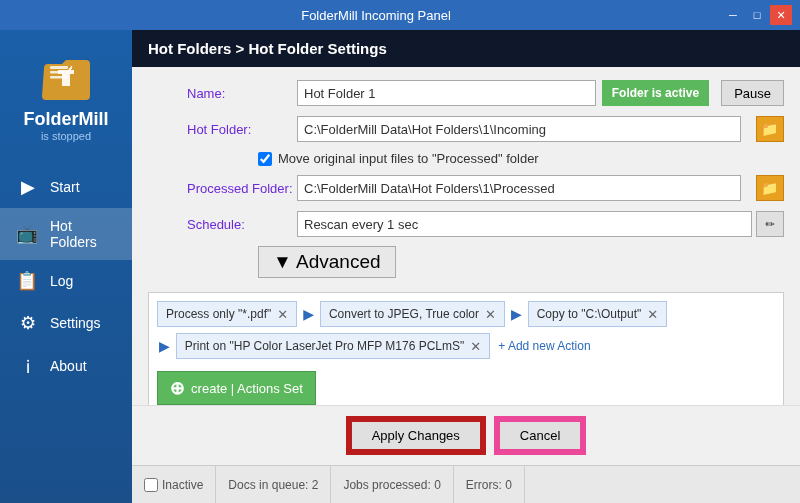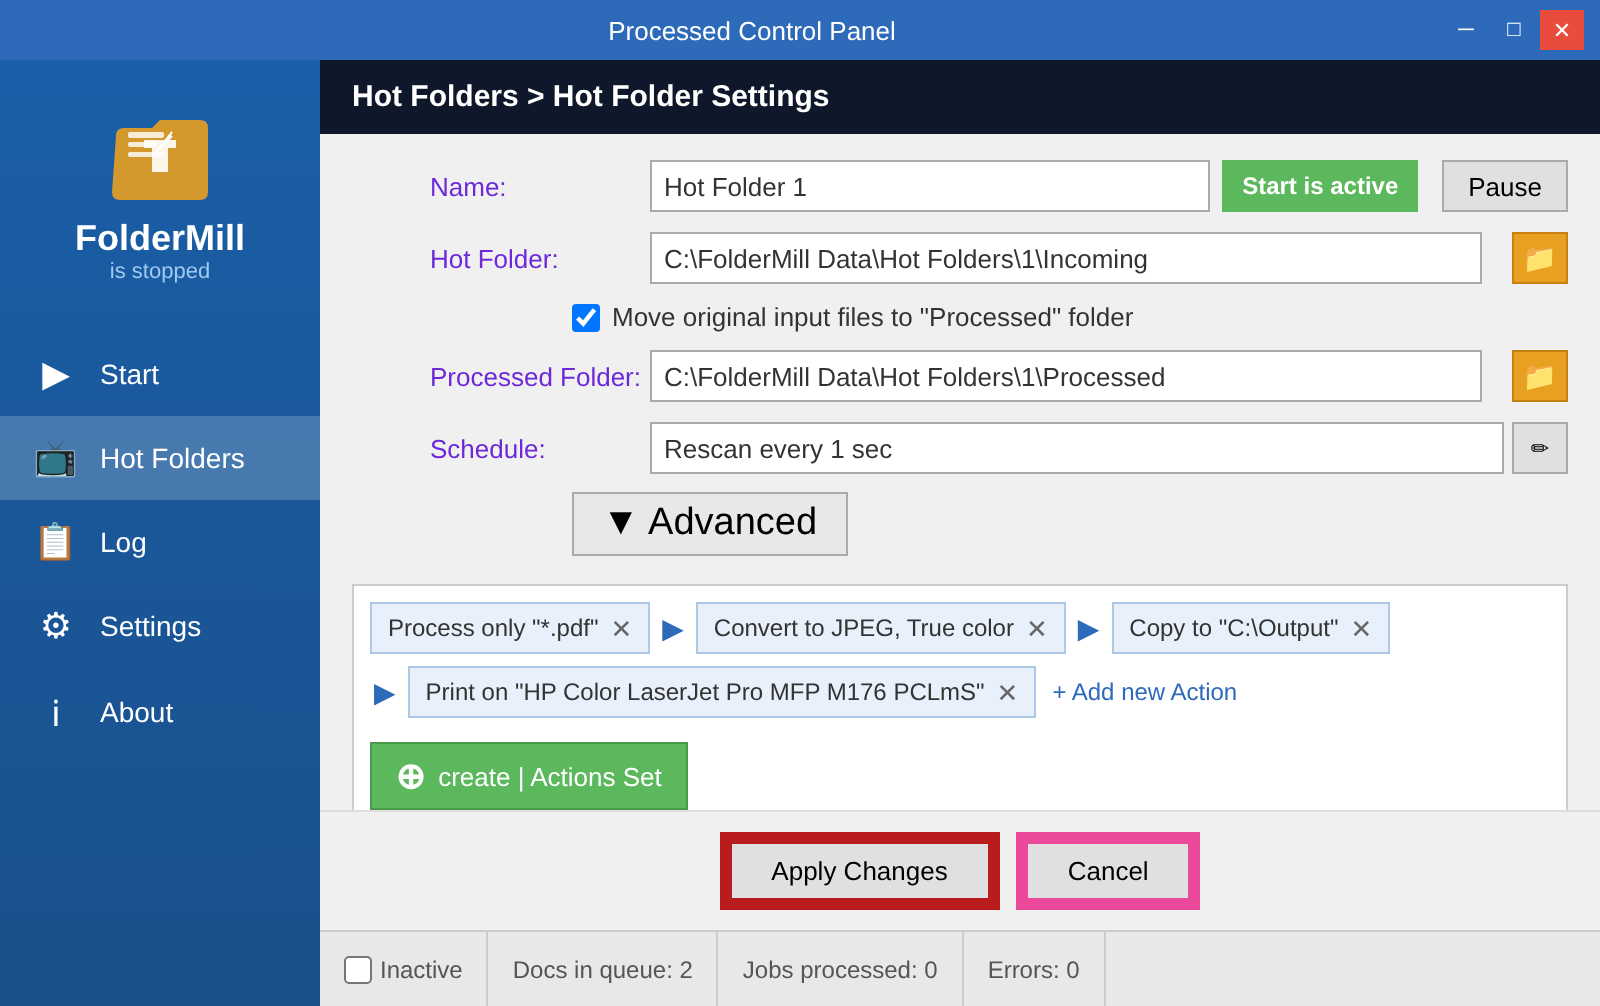--- a/index.html
+++ b/index.html
@@ -24,21 +24,21 @@
       font-size: 11px; cursor: pointer; color: white; border: none; background: transparent;
     }
     .title-btn.close { background: #e74c3c; }
     .title-btn-spacer { width: 22px; }
 
     
     .app-body { display: flex; height: calc(503px - 30px); }
 
     
     .sidebar {
-      width: 160px;
+      width: 132px;
       background: linear-gradient(180deg, #1a5fa8 0%, #1a4f8a 100%);
       display: flex;
       flex-direction: column;
       align-items: center;
       padding-top: 16px;
       flex-shrink: 0;
     }
     .sidebar-logo {
       display: flex;
       flex-direction: column;
@@ -302,21 +302,21 @@
     .logo-svg-wrap {
       width: 64px; height: 64px;
       display: flex; align-items: center; justify-content: center;
     }
   </style>
 </head>
 <body>
 
 <div class="title-bar">
   <div class="title-btn-spacer"></div>
-  <div class="title-bar-title">Processed Control Panel</div>
+  <div class="title-bar-title">FolderMill Incoming Panel</div>
   <div class="title-bar-controls">
     <button class="title-btn">─</button>
     <button class="title-btn">□</button>
     <button class="title-btn close">✕</button>
   </div>
 </div>
 
 <div class="app-body">
 
   <div class="sidebar">
@@ -368,21 +368,21 @@
       <span>Hot Folders &gt; Hot Folder Settings</span>
     </div>
 
     <div class="main-area">
 
       
       <div class="form-row">
         <div class="form-label">Name:</div>
         <div class="name-row" style="flex:1; display:flex; align-items:center; gap:6px;">
           <input class="form-control" type="text" style="flex: 1 1 0%;" value="Hot Folder 1">
-          <div class="active-badge">Start is active</div>
+          <div class="active-badge">Folder is active</div>
           <button class="pause-btn">Pause</button>
         </div>
       </div>
 
       
       <div class="form-row">
         <div class="form-label">Hot Folder:</div>
         <div class="folder-row" style="flex:1;">
           <input class="form-control" type="text" style="flex: 1 1 0%;" value="C:\FolderMill Data\Hot Folders\1\Incoming">
           <button class="browse-btn">

